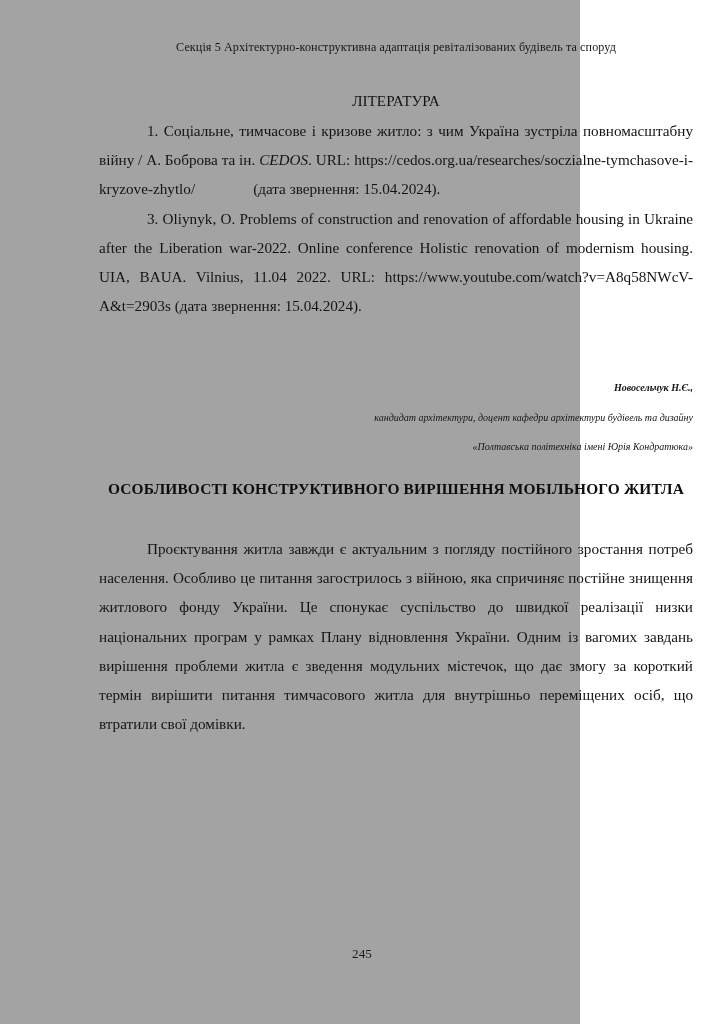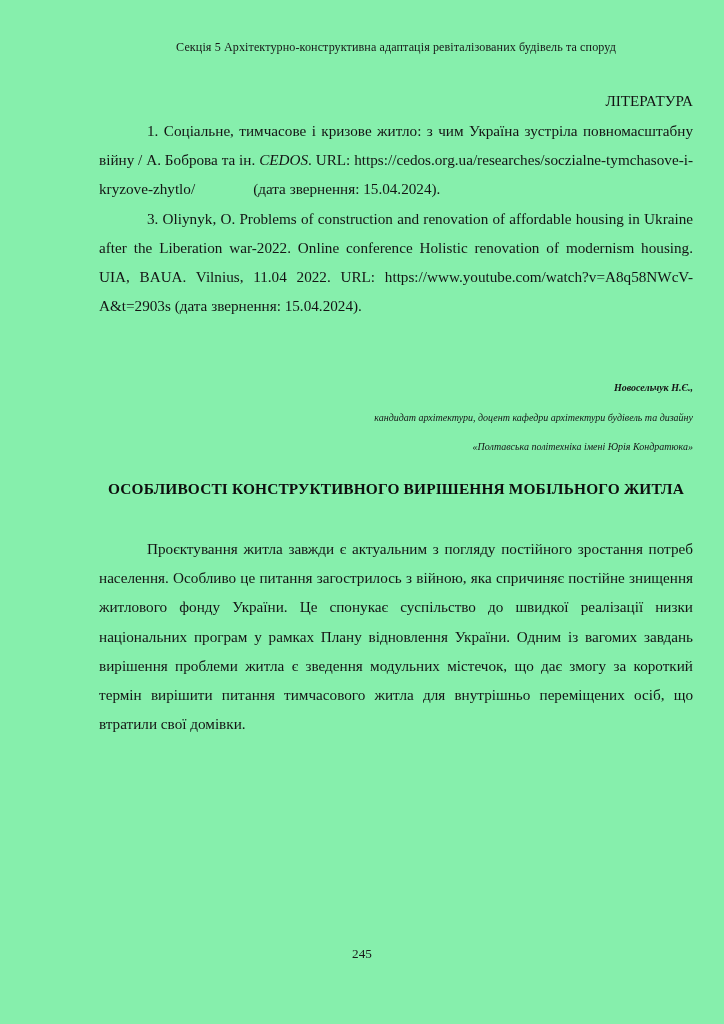--- a/index.html
+++ b/index.html
@@ -12,23 +12,23 @@
     height: 1024px;
     position: relative;
     font-family: "Liberation Serif", "DejaVu Serif", serif;
     color: #111111;
     overflow: hidden;
   }
 
   .page {
     position: absolute;
     left: 0; top: 0;
-    width: 724px;
+    width: 580px;
     height: 1024px;
-    background: #86efac;
+    background: #a3a3a3;
   }
 
   
   .runhead {
     position: absolute;
     left: 99px;
     top: 38px;
     width: 594px;
     text-align: center;
     font-size: 12.1px;
@@ -40,21 +40,21 @@
 
   
   .content {
     position: absolute;
     left: 99px;
     top: 86px;
     width: 594px;
   }
 
   .section-title {
-    text-align: right;
+    text-align: center;
     font-size: 15.2px;
     line-height: 29px;
     margin: 0 0 1px 0;
     color: #141414;
   }
 
   p.ref {
     margin: 0;
     font-size: 15.2px;
     line-height: 29.2px;

